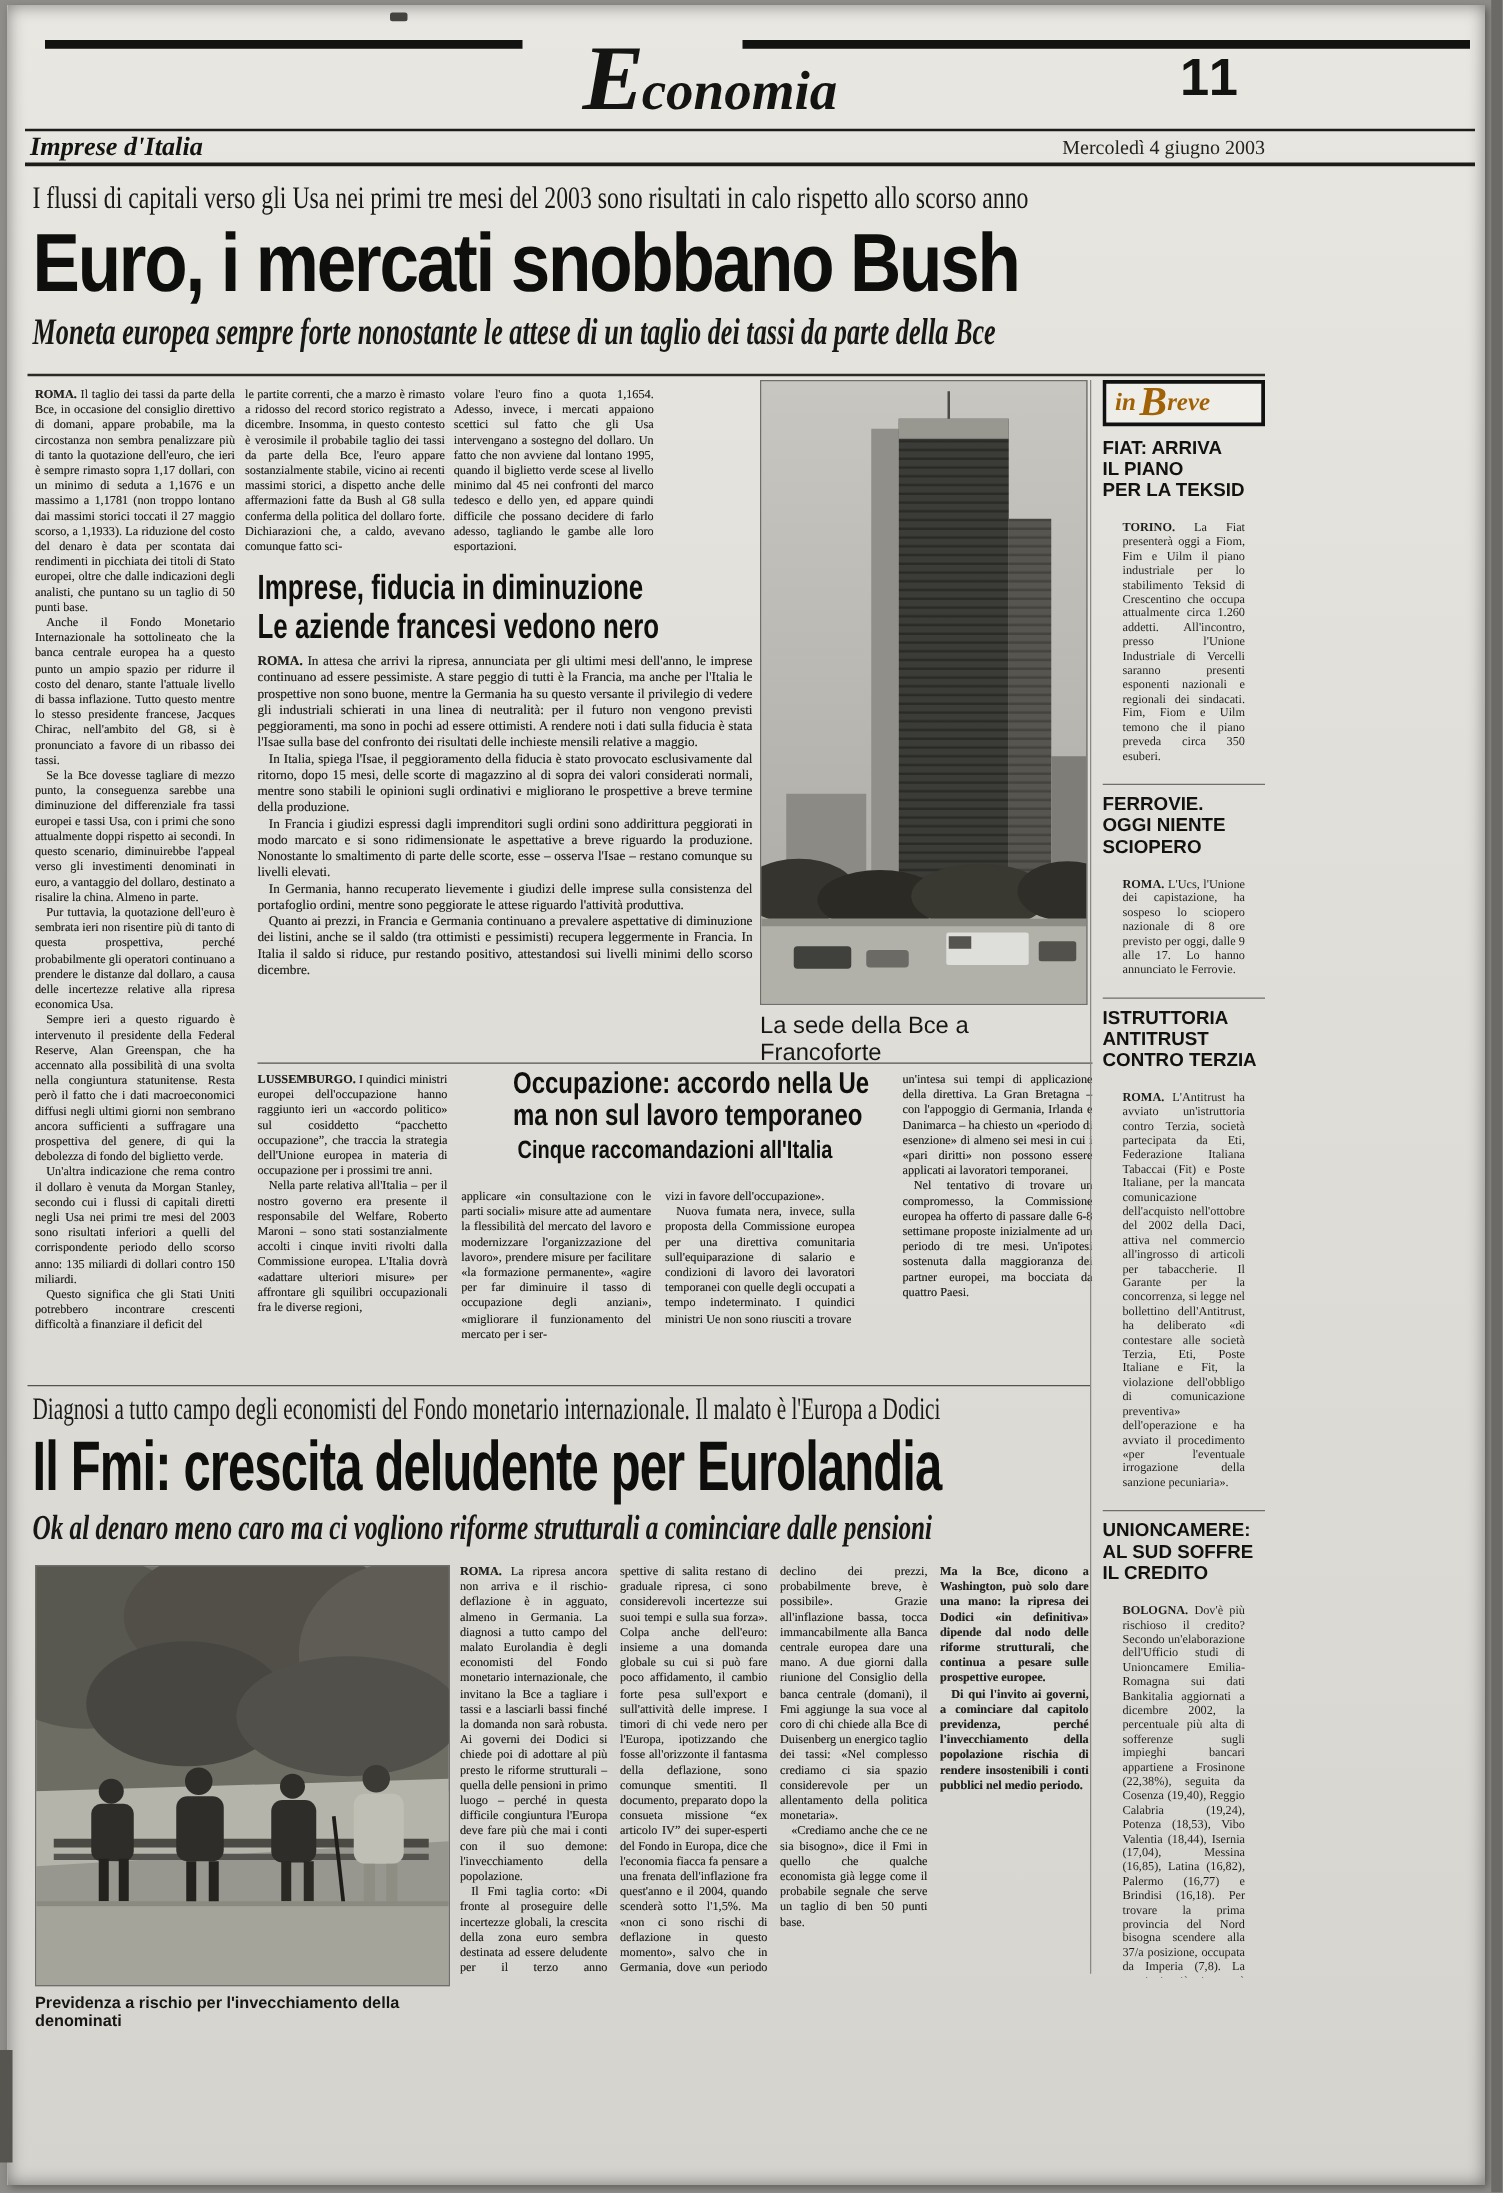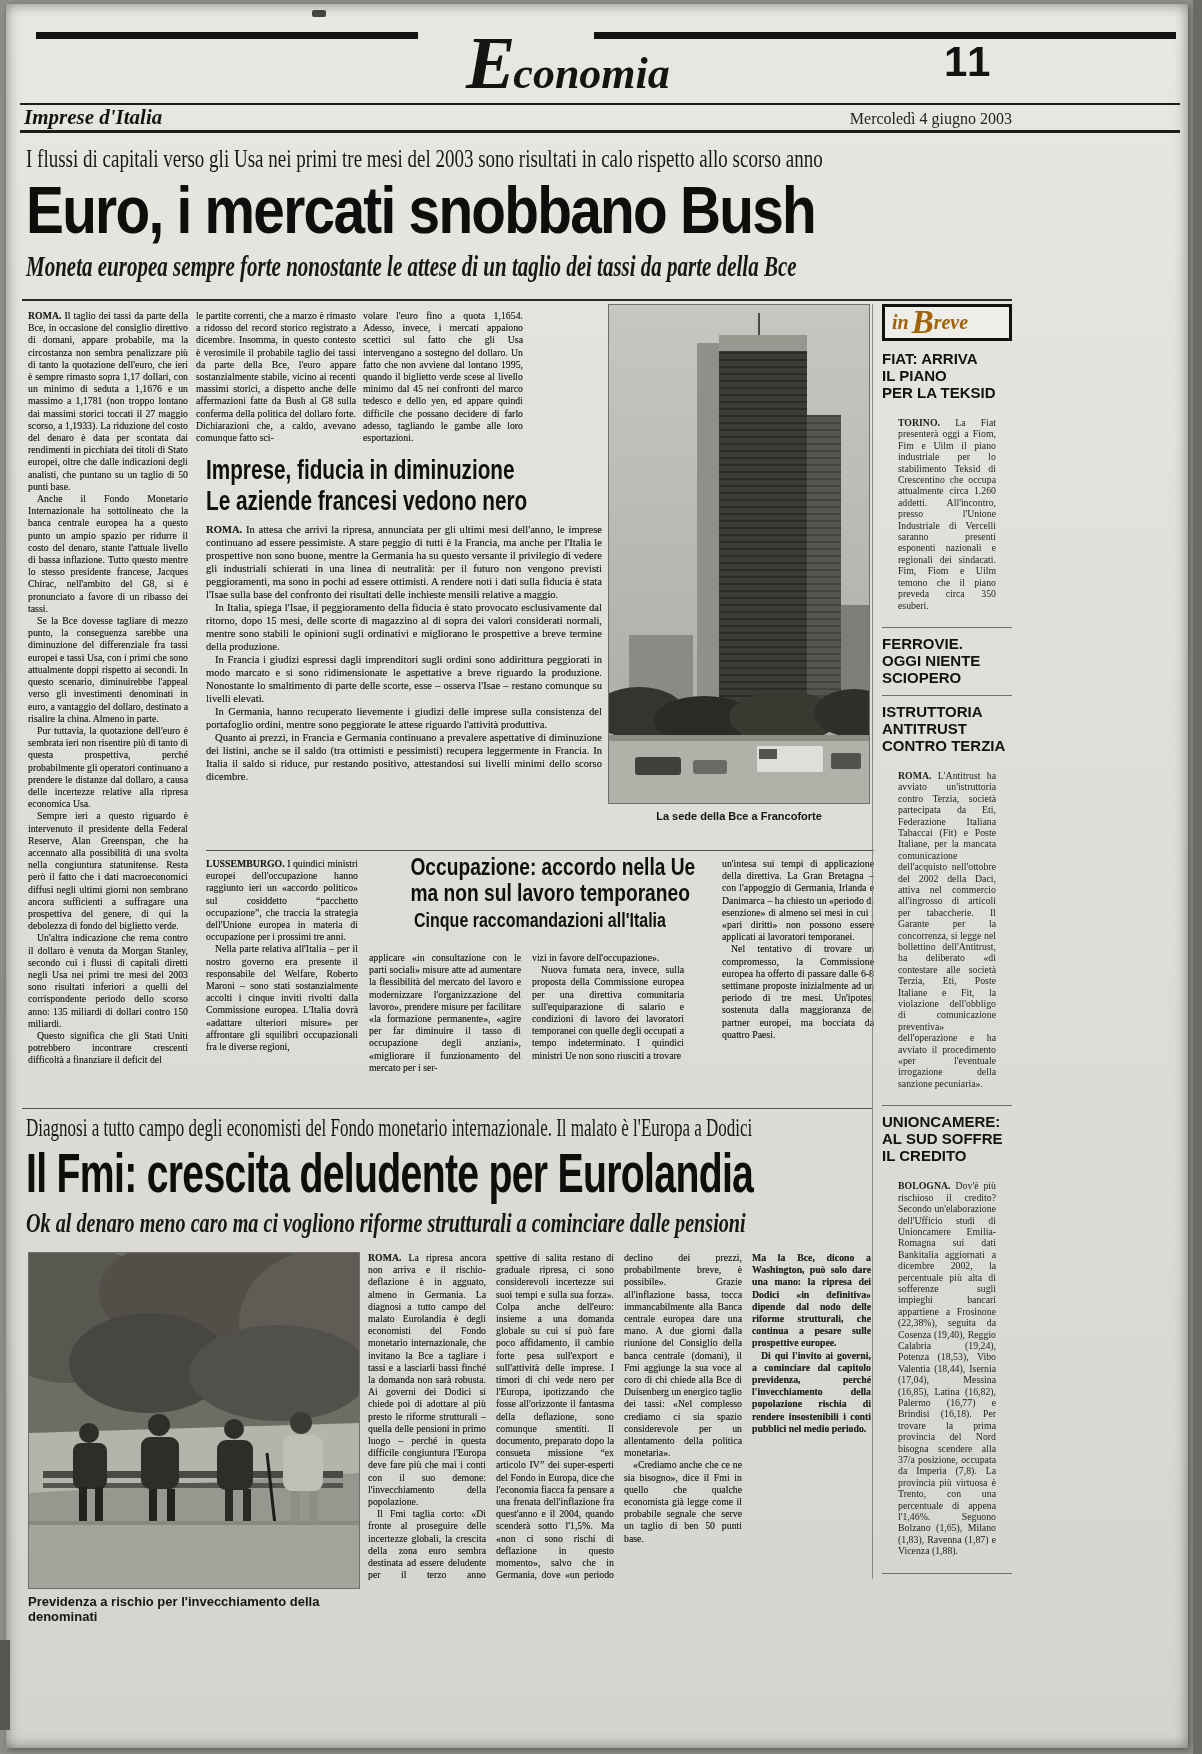--- a/index.html
+++ b/index.html
@@ -57,21 +57,21 @@
 
   
   .inset{left:200px;top:450px;width:396px;}
   .inset-h{font-family:"Liberation Sans",sans-serif;font-weight:bold;font-size:28px;line-height:31px;color:#0f0f0d;}
   .inset-body{margin-top:7px;height:310px;font-size:10.6px;line-height:13px;}
 
   
   .photo{border:1px solid #6f6e6a;background:#aaa9a3;}
   .bce-photo{left:602px;top:300px;width:260px;height:498px;}
   .bce-photo svg{display:block;width:100%;height:100%;}
-  .bce-caption{left:602px;top:806px;width:262px;text-align:center;font-family:"Liberation Sans",sans-serif;font-weight:bold;font-size:11px;color:#16161400;color:#161614;}
+  .bce-caption{left:602px;top:806px;width:262px;font-family:"Liberation Sans",sans-serif;font-weight:normal;font-size:19px;color:#16161400;color:#161614;}
 
   
   .jobs-rule{left:200px;top:846px;width:668px;height:1px;background:#55534f;}
   .jobs{left:200px;top:852px;width:668px;height:246px;}
   .jobs-title{position:absolute;left:172px;top:-2px;width:324px;text-align:center;color:#0f0f0d;font-family:"Liberation Sans",sans-serif;font-weight:bold;}
   .jobs-t1{font-size:24px;line-height:26px;}
   .jobs-t3{font-size:20px;line-height:24px;margin-top:2px;}
   .jobs .col{position:absolute;}
   .jobs-c1{left:0;top:2px;width:152px;height:244px;}
   .jobs-c2{left:163px;top:96px;width:152px;height:150px;}
@@ -248,20 +248,23 @@
 IL PIANO
 PER LA TEKSID</h4>
         <div class="brief-body">
             <p><b>TORINO. </b>La Fiat presenterà oggi a Fiom, Fim e Uilm il piano industriale per lo stabilimento Teksid di Crescentino che occupa attualmente circa 1.260 addetti. All'incontro, presso l'Unione Industriale di Vercelli saranno presenti esponenti nazionali e regionali dei sindacati. Fim, Fiom e Uilm temono che il piano preveda circa 350 esuberi.</p>
           </div>
       </div>
       <div class="brief-item">
         <h4>FERROVIE.
 OGGI NIENTE
 SCIOPERO</h4>
+        <div class="brief-body">
+            <p><b>ROMA. </b>L'Ucs, l'Unione dei capistazione, ha sospeso lo sciopero nazionale di 8 ore previsto per oggi, dalle 9 alle 17. Lo hanno annunciato le Ferrovie.</p>
+          </div>
       </div>
       <div class="brief-item">
         <h4>ISTRUTTORIA
 ANTITRUST
 CONTRO TERZIA</h4>
         <div class="brief-body">
             <p><b>ROMA. </b>L'Antitrust ha avviato un'istruttoria contro Terzia, società partecipata da Eti, Federazione Italiana Tabaccai (Fit) e Poste Italiane, per la mancata comunicazione dell'acquisto nell'ottobre del 2002 della Daci, attiva nel commercio all'ingrosso di articoli per tabaccherie. Il Garante per la concorrenza, si legge nel bollettino dell'Antitrust, ha deliberato «di contestare alle società Terzia, Eti, Poste Italiane e Fit, la violazione dell'obbligo di comunicazione preventiva» dell'operazione e ha avviato il procedimento «per l'eventuale irrogazione della sanzione pecuniaria».</p>
           </div>
       </div>
       <div class="brief-item">

